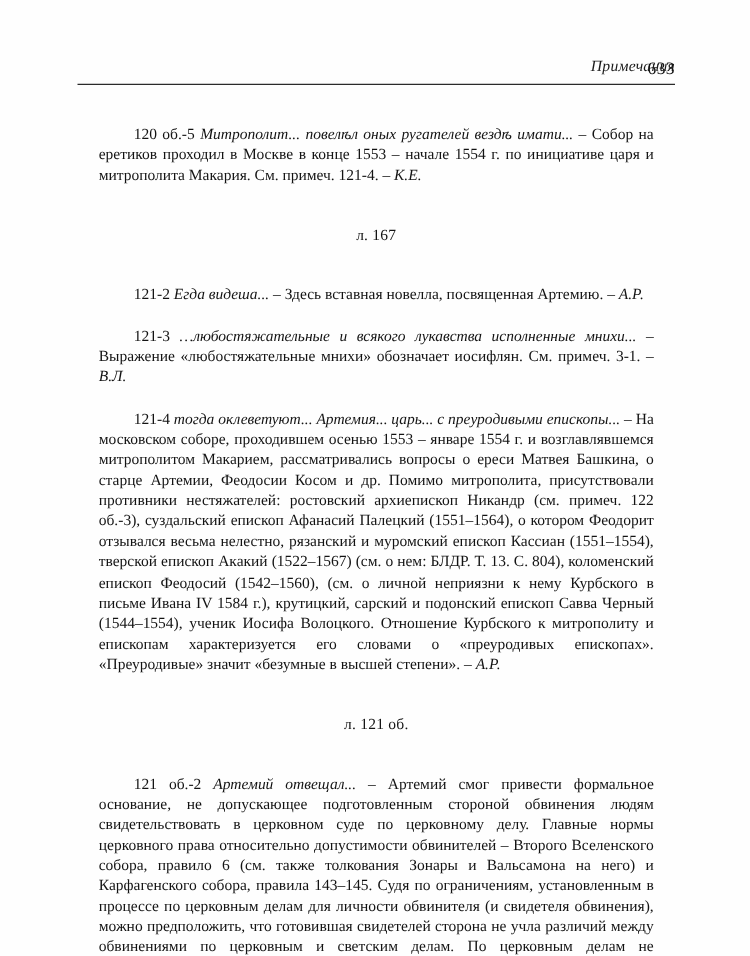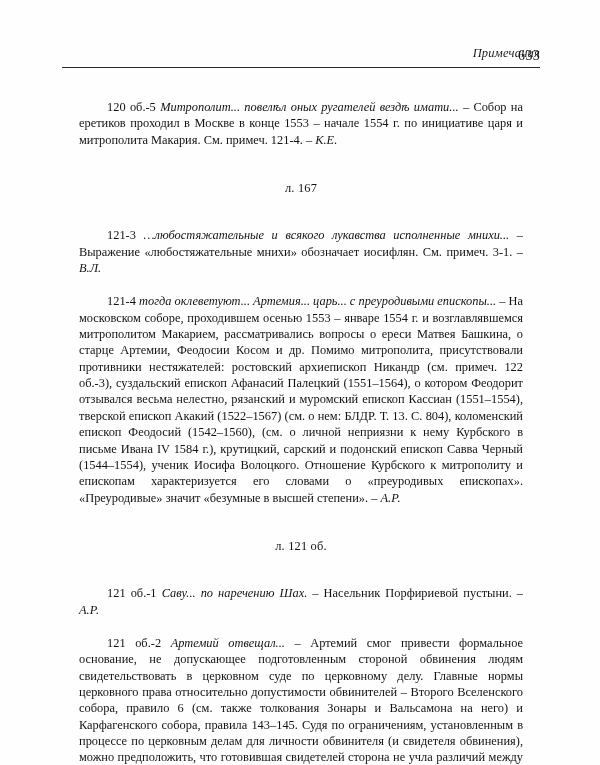--- a/index.html
+++ b/index.html
@@ -107,25 +107,25 @@
     <hr class="header-rule">
   </div>
 
   <div class="body">
 
     <p class="note"><span>120 об.-5</span><span> </span><span class="it">Митрополит... повелѣл оных ругателей вездѣ имати...</span><span> – </span><span>Собор на еретиков проходил в Москве в конце 1553 – начале 1554 г. по инициативе царя и митрополита Макария. См. примеч. 121-4. – </span><span class="sig">К.Е.</span></p>
 
     <p class="folio-mark">л. 167</p>
 
 
+    <p class="note"><span>121-2</span><span> </span><span class="it">Егда видеша...</span><span> – </span><span>Здесь вставная новелла, посвященная Артемию. – </span><span class="sig">А.Р.</span></p>
 
     <p class="note"><span>121-3</span><span> </span><span class="it">…любостяжательные и всякого лукавства исполненные мнихи...</span><span> – </span><span>Выражение «любостяжательные мнихи» обозначает иосифлян. См. примеч. 3-1. – </span><span class="sig">В.Л.</span></p>
 
     <p class="note"><span>121-4</span><span> </span><span class="it">тогда оклеветуют... Артемия... царь... с преуродивыми епископы...</span><span> – </span><span>На московском соборе, проходившем осенью 1553 – январе 1554 г. и возглавлявшемся митрополитом Макарием, рассматривались вопросы о ереси Матвея Башкина, о старце Артемии, Феодосии Косом и др. Помимо митрополита, присутствовали противники нестяжателей: ростовский архиепископ Никандр (см. примеч. 122 об.-3), суздальский епископ Афанасий Палецкий (1551–1564), о котором Феодорит отзывался весьма нелестно, рязанский и муромский епископ Кассиан (1551–1554), тверской епископ Акакий (1522–1567) (см. о нем: БЛДР. Т. 13. С. 804), коломенский епископ Феодосий (1542–1560), (см. о личной неприязни к нему Курбского в письме Ивана IV 1584 г.), крутицкий, сарский и подонский епископ Савва Черный (1544–1554), ученик Иосифа Волоцкого. Отношение Курбского к митрополиту и епископам характеризуется его словами о «преуродивых епископах». «Преуродивые» значит «безумные в высшей степени». – </span><span class="sig">А.Р.</span></p>
 
     <p class="folio-mark">л. 121 об.</p>
 
-    <p class="note"><span>121 об.-1</span><span> </span><span class="it">Саву... по наречению Шах.</span><span> – </span><span>Насельник Порфириевой пустыни. – </span><span class="sig">А.Р.</span></p>
 
     <p class="note"><span>121 об.-2</span><span> </span><span class="it">Артемий отвещал...</span><span> – </span><span>Артемий смог привести формальное основание, не допускающее подготовленным стороной обвинения людям свидетельствовать в церковном суде по церковному делу. Главные нормы церковного права относительно допустимости обвинителей – Второго Вселенского собора, правило 6 (см. также толкования Зонары и Вальсамона на него) и Карфагенского собора, правила 143–145. Судя по ограничениям, установленным в процессе по церковным делам для личности обвинителя (и свидетеля обвинения), можно предположить, что готовившая свидетелей сторона не учла различий между обвинениями по церковным и светским делам. По церковным делам не приемлются в качестве обвинителей (свидетелей обвинения), в частности, отлученные от общения церковного, осужденные или обвиняемые в каких-либо преступлениях (Второй Вселенский собор, 6; Карфагенский собор, 143). При этом те же самые лица сохраняют свое право обвинять или свидетельствовать по обычным гражданским делам (Карф. 144). Артемия судили по церковному делу, а заранее заготовленная партия свидетелей обвинения, видимо, сама имела проблемы с церковным или гражданским законом, т.е. относилась к тому контингенту, из которого традиционно формируются лжесвидетели в тех процессах, где обвинение фальсифицируется органами власти. – </span></p>
 
   </div>
 </div>
 
 </body></html>

